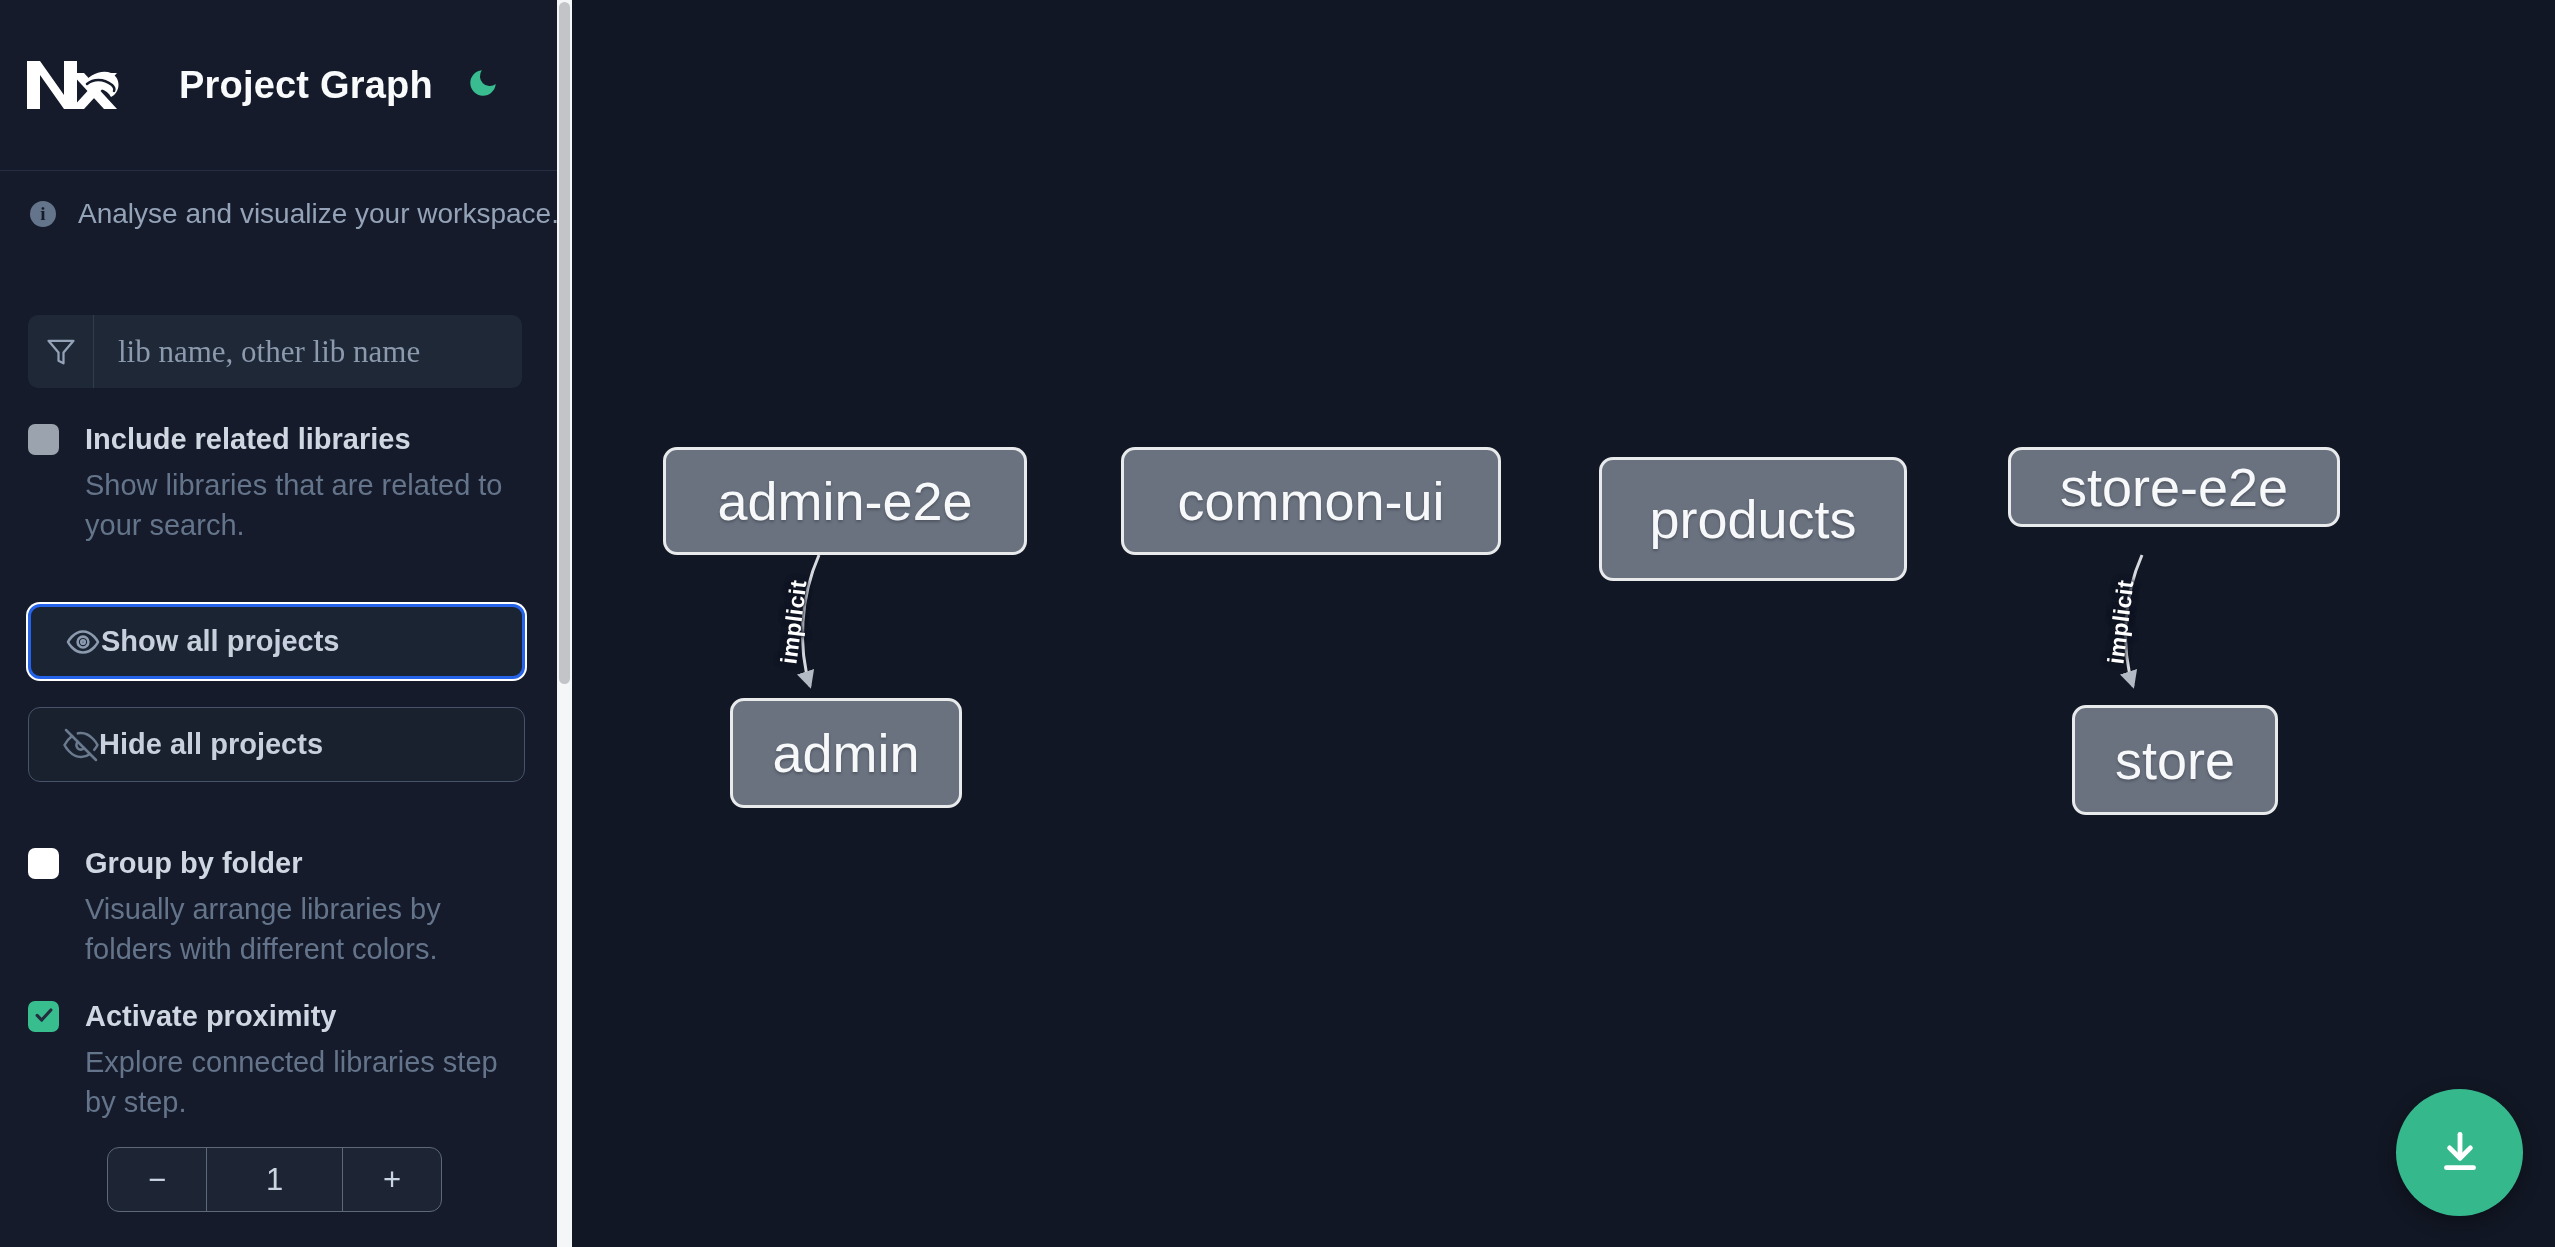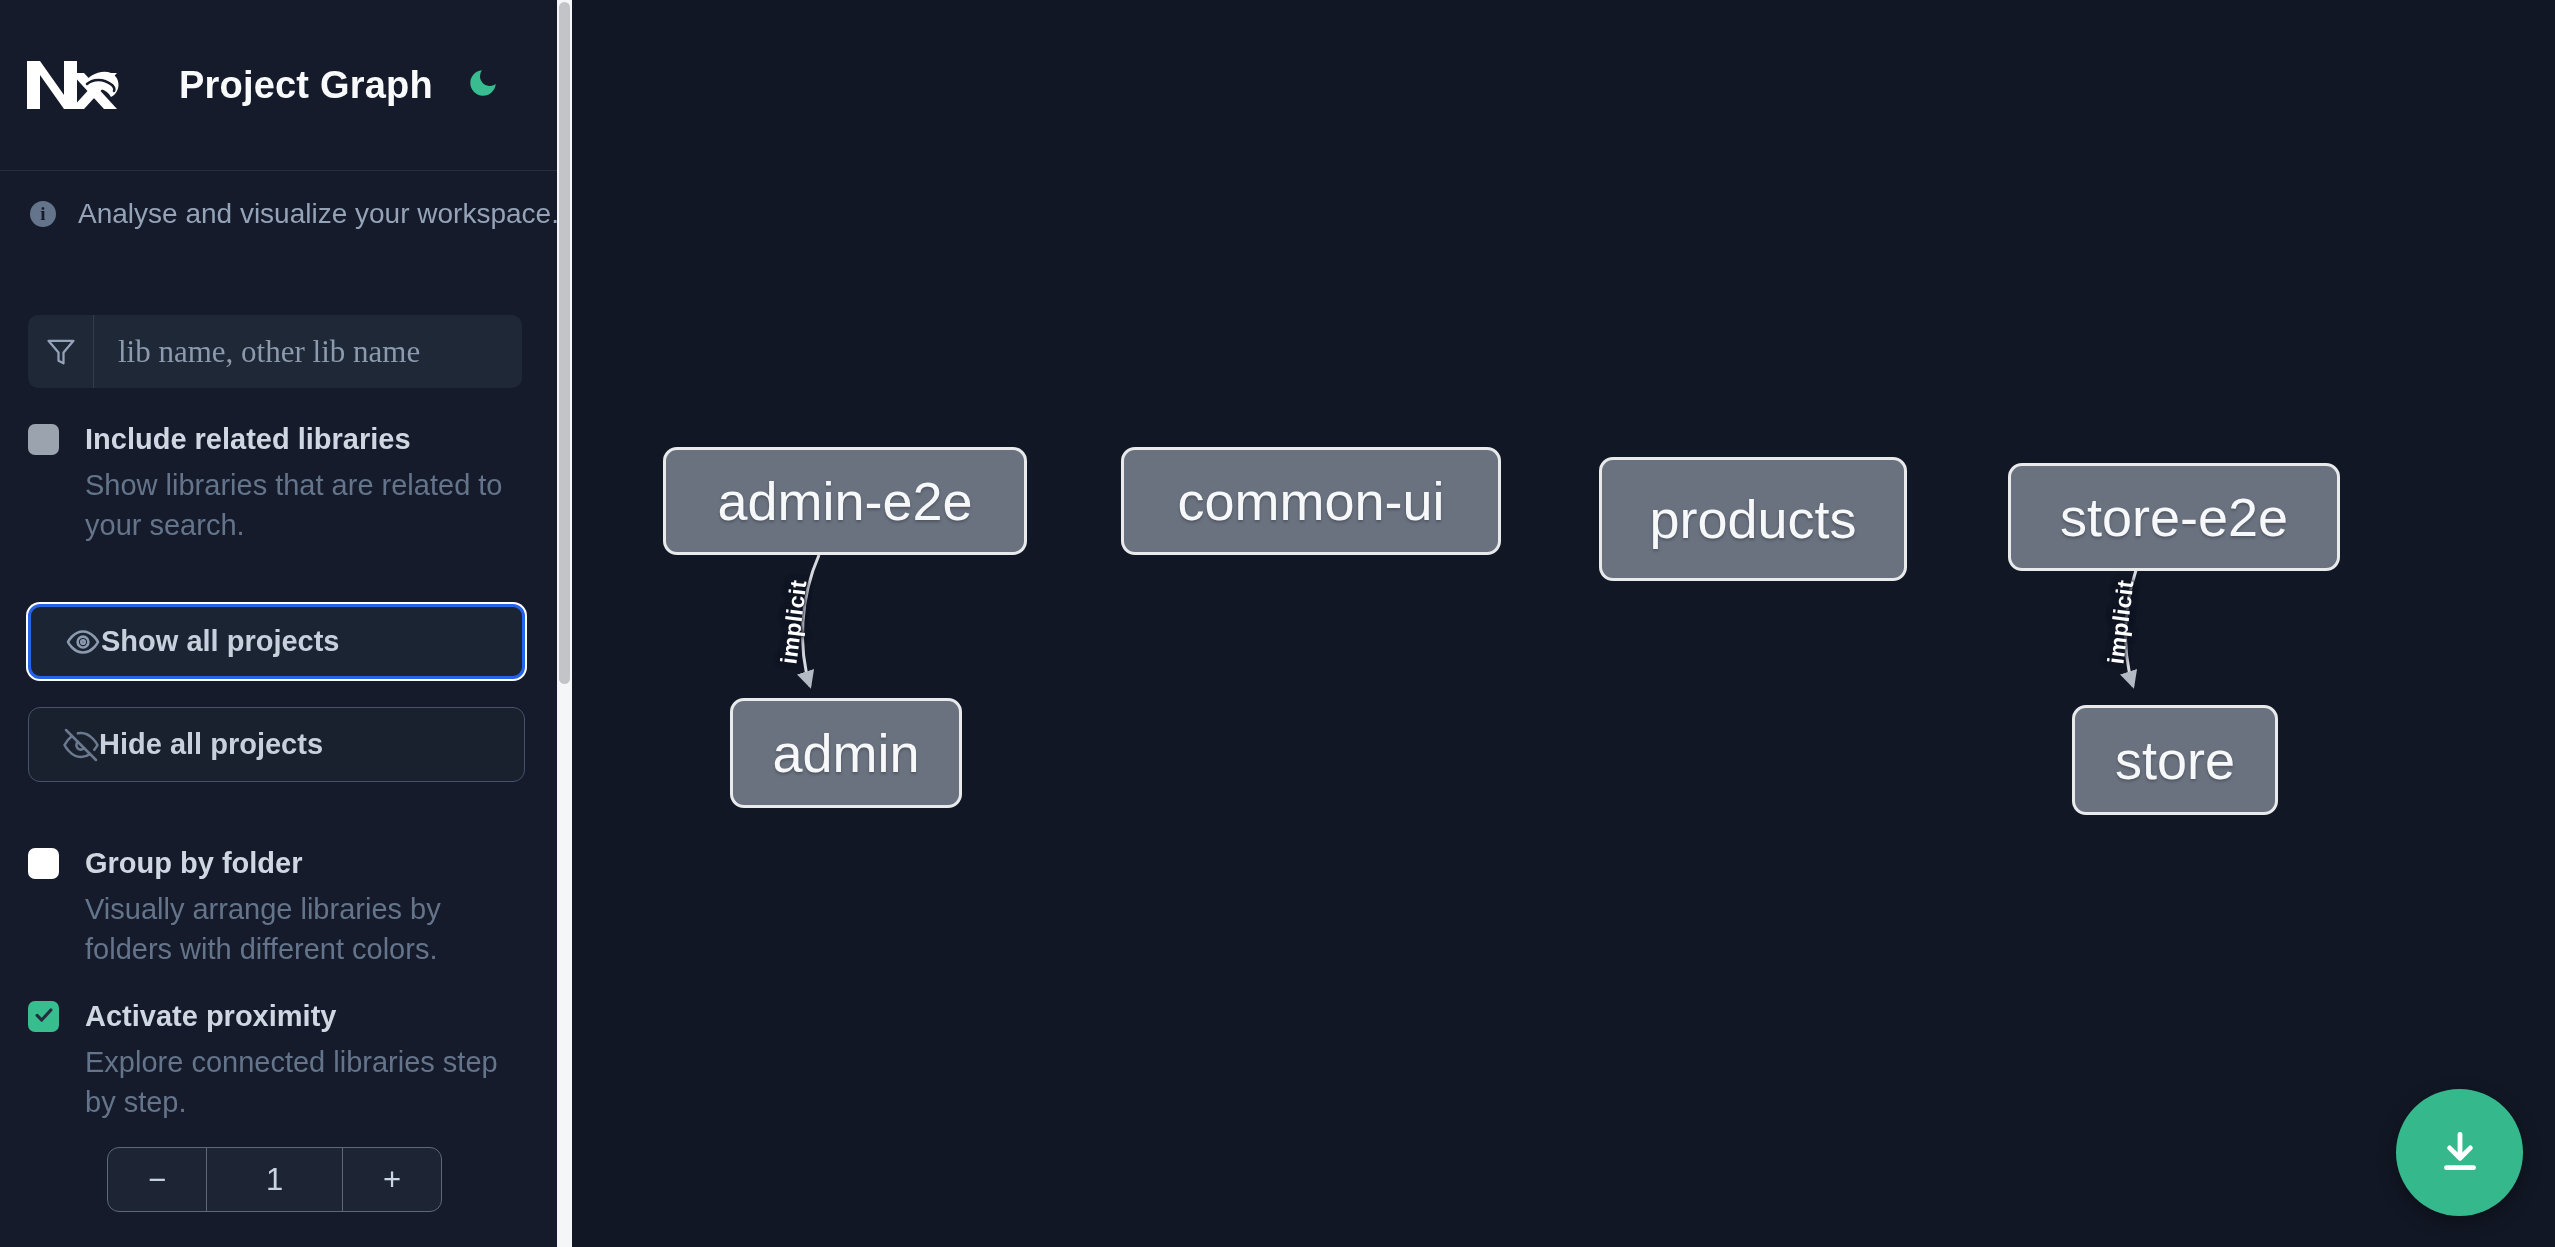--- a/index.html
+++ b/index.html
@@ -211,21 +211,21 @@
     <path d="M 247 555 C 228 598 226 648 238 686" fill="none" stroke="#d6d9de" stroke-width="3" marker-end="url(#arrow)"></path>
     <path d="M 1570 555 C 1551 598 1549 648 1561 686" fill="none" stroke="#d6d9de" stroke-width="3" marker-end="url(#arrow)"></path>
   </svg>
 
   <div class="edge-label el-0">implicit</div>
   <div class="edge-label el-1">implicit</div>
 
   <div class="node" style="left: 91px; top: 447px; width: 364px; height: 108px;">admin-e2e</div>
   <div class="node" style="left: 549px; top: 447px; width: 380px; height: 108px;">common-ui</div>
   <div class="node" style="left: 1027px; top: 457px; width: 308px; height: 124px;">products</div>
-  <div class="node" style="left: 1436px; top: 463px; width: 332px; height: 108px;">store-e2e</div>
+  <div class="node" style="left: 1436px; top: 447px; width: 332px; height: 80px;">store-e2e</div>
   <div class="node" style="left: 158px; top: 698px; width: 232px; height: 110px;">admin</div>
   <div class="node" style="left: 1500px; top: 698px; width: 206px; height: 110px; margin-top: 7px;">store</div>
 
   <div class="fab">
     <span>
       <svg width="50" height="50" viewBox="0 0 24 24" fill="none" stroke="#ffffff" stroke-width="2.3" stroke-linecap="round" stroke-linejoin="round">
         <path d="M12 4v10"></path>
         <path d="M7 10.5 12 15.5 17 10.5"></path>
         <path d="M5.5 20h13"></path>
       </svg>

